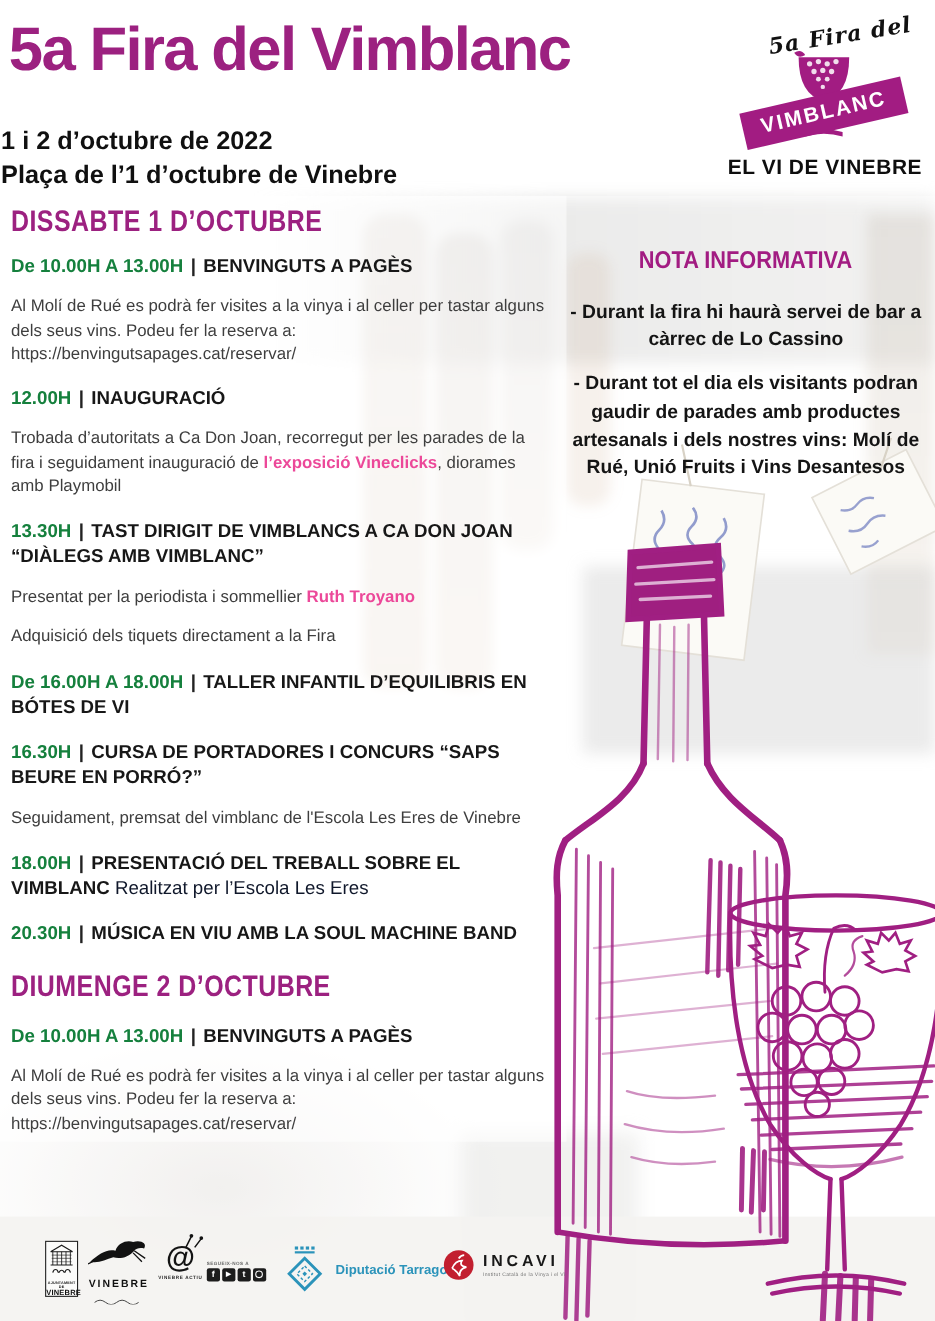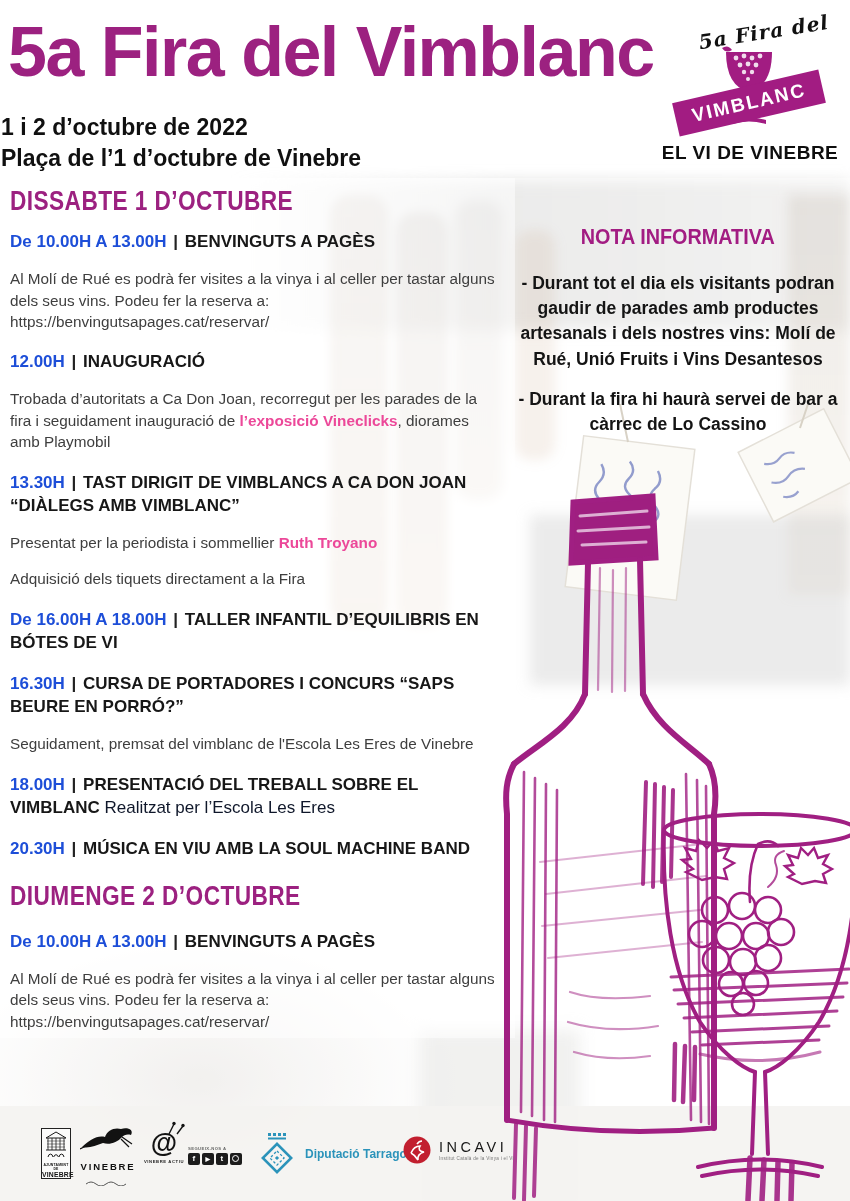--- a/index.html
+++ b/index.html
@@ -18,39 +18,39 @@
   .bgB3{left:455px;top:200px;width:48px;height:300px;background:linear-gradient(rgba(80,70,65,.18),rgba(160,120,80,.16));filter:blur(6px);border-radius:18px;}
   .bgB4{left:515px;top:230px;width:40px;height:230px;background:rgba(170,115,60,.16);filter:blur(6px);border-radius:16px;}
   .bgB5{left:788px;top:195px;width:62px;height:400px;background:linear-gradient(rgba(140,120,95,.22),rgba(190,160,120,.18));filter:blur(6px);}
   .bgF{left:530px;top:515px;width:320px;height:170px;background:rgba(175,175,175,.4);filter:blur(7px);}
   .bgE{left:-60px;top:930px;width:520px;height:300px;background:radial-gradient(ellipse at center,rgba(216,212,207,.55),rgba(216,212,207,0) 70%);}
   .bgG{left:420px;top:1030px;width:160px;height:180px;background:rgba(205,203,200,.45);filter:blur(8px);}
   .wash{left:0;top:178px;width:850px;height:1023px;background:rgba(255,255,255,.38);}
   .washL{left:0;top:178px;width:515px;height:860px;background:rgba(255,255,255,.5);}
   .footer-bg{left:0;top:1106px;width:850px;height:95px;background:rgba(244,243,241,.9);}
   
-  .title{left:8px;top:16px;font-size:70px;font-weight:bold;letter-spacing:-1.5px;line-height:1.05;color:#9c2180;}
+  .title{left:8px;top:16px;font-size:56px;font-weight:bold;letter-spacing:-1.5px;line-height:1.05;color:#9c2180;}
   .dateloc{left:1px;top:112px;font-size:23px;font-weight:bold;color:#101010;line-height:1.33;}
   
   .logo{left:658px;top:12px;width:184px;height:152px;}
   .logo .script{position:absolute;left:40px;top:8px;font-family:"DejaVu Serif",serif;font-style:italic;font-weight:bold;
                 font-size:20px;color:#111;transform:rotate(-9deg);white-space:nowrap;letter-spacing:1px;}
   .logo .glass{position:absolute;left:58px;top:34px;}
   .logo .banner{position:absolute;left:16px;top:74px;width:150px;padding:6px 0;background:#a21c82;
                 transform:rotate(-13deg);text-align:center;color:#fff;font-weight:bold;font-size:19px;letter-spacing:2px;}
   .logo .tagline{position:absolute;left:0;top:130px;width:100%;text-align:center;font-weight:bold;
                  font-size:19px;letter-spacing:.5px;color:#0e0e0e;}
   
   .col-left{left:10px;top:186px;width:492px;}
   h2.day{margin:0;font-size:27px;font-weight:bold;color:#9c2180;white-space:nowrap;
          display:inline-block;transform:scaleX(.84);transform-origin:0 50%;letter-spacing:.5px;}
   h2.day.sunday{margin-top:21px;}
   .event{margin-top:18px;}
   .ev-head{margin:0;font-size:17px;font-weight:bold;line-height:1.36;color:#171717;}
-  .ev-head .time{color:#1d4ed8;}
+  .ev-head .time{color:#15803d;}
   .ev-head .sep{color:#222;padding:0 2px;}
   .ev-head .note{font-weight:normal;color:#0f172a;}
   .ev-desc{margin:15px 0 0 0;font-size:15.3px;line-height:1.4;color:#3e3e3e;font-weight:normal;}
   .ev-desc.tight{margin-top:0;}
   .ev-desc b{color:#ec4899;}
   .events-start{margin-top:13px;}
   
   .nota{left:512px;top:224px;width:332px;text-align:center;}
   .nota h3{margin:0 0 21px 0;font-size:22px;font-weight:bold;color:#a21c82;white-space:nowrap;
            display:inline-block;transform:scaleX(.9);transform-origin:50% 50%;}
@@ -69,21 +69,21 @@
   .social{left:188px;top:1146px;width:60px;}
   .social .lbl{font-size:4.2px;color:#666;font-weight:bold;letter-spacing:.4px;margin-bottom:2px;}
   .social .row{display:flex;gap:2.5px;}
   .sicon{width:11.5px;height:11.5px;background:#1c1c1c;border-radius:2px;color:#fff;
          display:flex;align-items:center;justify-content:center;font-size:8px;font-weight:bold;line-height:1;}
   .sicon.ig{background:#1c1c1c;position:relative;}
   .sicon.ig::before{content:"";width:5px;height:5px;border:1px solid #fff;border-radius:50%;display:block;}
   .diputacio{left:260px;top:1133px;display:flex;align-items:center;gap:9px;}
   .diputacio .lbl{font-size:12px;font-weight:bold;color:#2b93ba;}
   .incavi{left:403px;top:1136px;display:flex;align-items:center;gap:8px;}
-  .incavi .txt .name{font-size:14.5px;font-weight:normal;letter-spacing:3.5px;color:#181818;}
+  .incavi .txt .name{font-size:14.5px;font-weight:bold;letter-spacing:3.5px;color:#181818;}
   .incavi .txt .sub{font-size:4.6px;color:#777;margin-top:1.5px;letter-spacing:.3px;}
 </style>
 </head>
 <body>
 
 <div class="poster">
 
   <div>
     <div class="bg-shape bgA"></div>
     <div class="bg-shape bgB1"></div>
@@ -274,22 +274,22 @@
         <span>BENVINGUTS A PAGÈS</span>
       </p>
       <p class="ev-desc">Al Molí de Rué es podrà fer visites a la vinya i al celler per tastar alguns dels seus vins. Podeu fer la reserva a:</p>
       <p class="ev-desc tight">https://benvingutsapages.cat/reservar/</p>
     </div>
 
   </div>
 
   <div class="abs nota">
     <h3>NOTA INFORMATIVA</h3>
+    <p>- Durant la fira hi haurà servei de bar a càrrec de Lo Cassino</p>
     <p>- Durant tot el dia els visitants podran gaudir de parades amb productes artesanals i dels nostres vins: Molí de Rué, Unió Fruits i Vins Desantesos</p>
-    <p>- Durant la fira hi haurà servei de bar a càrrec de Lo Cassino</p>
   </div>
 
   <div>
 
     <div class="flogo aj-box">
       <svg width="22" height="27" viewBox="0 0 22 27" style="margin-top:2px">
         <g stroke="#1a1a1a" stroke-width="1" fill="none">
           <path d="M1,7 L11,1 L21,7 M1,7 H21"></path>
           <path d="M3,7 V19 M7,7 V19 M11,7 V19 M15,7 V19 M19,7 V19" opacity=".8"></path>
           <path d="M2,10 H20 M2,13 H20 M2,16 H20" opacity=".5"></path>

